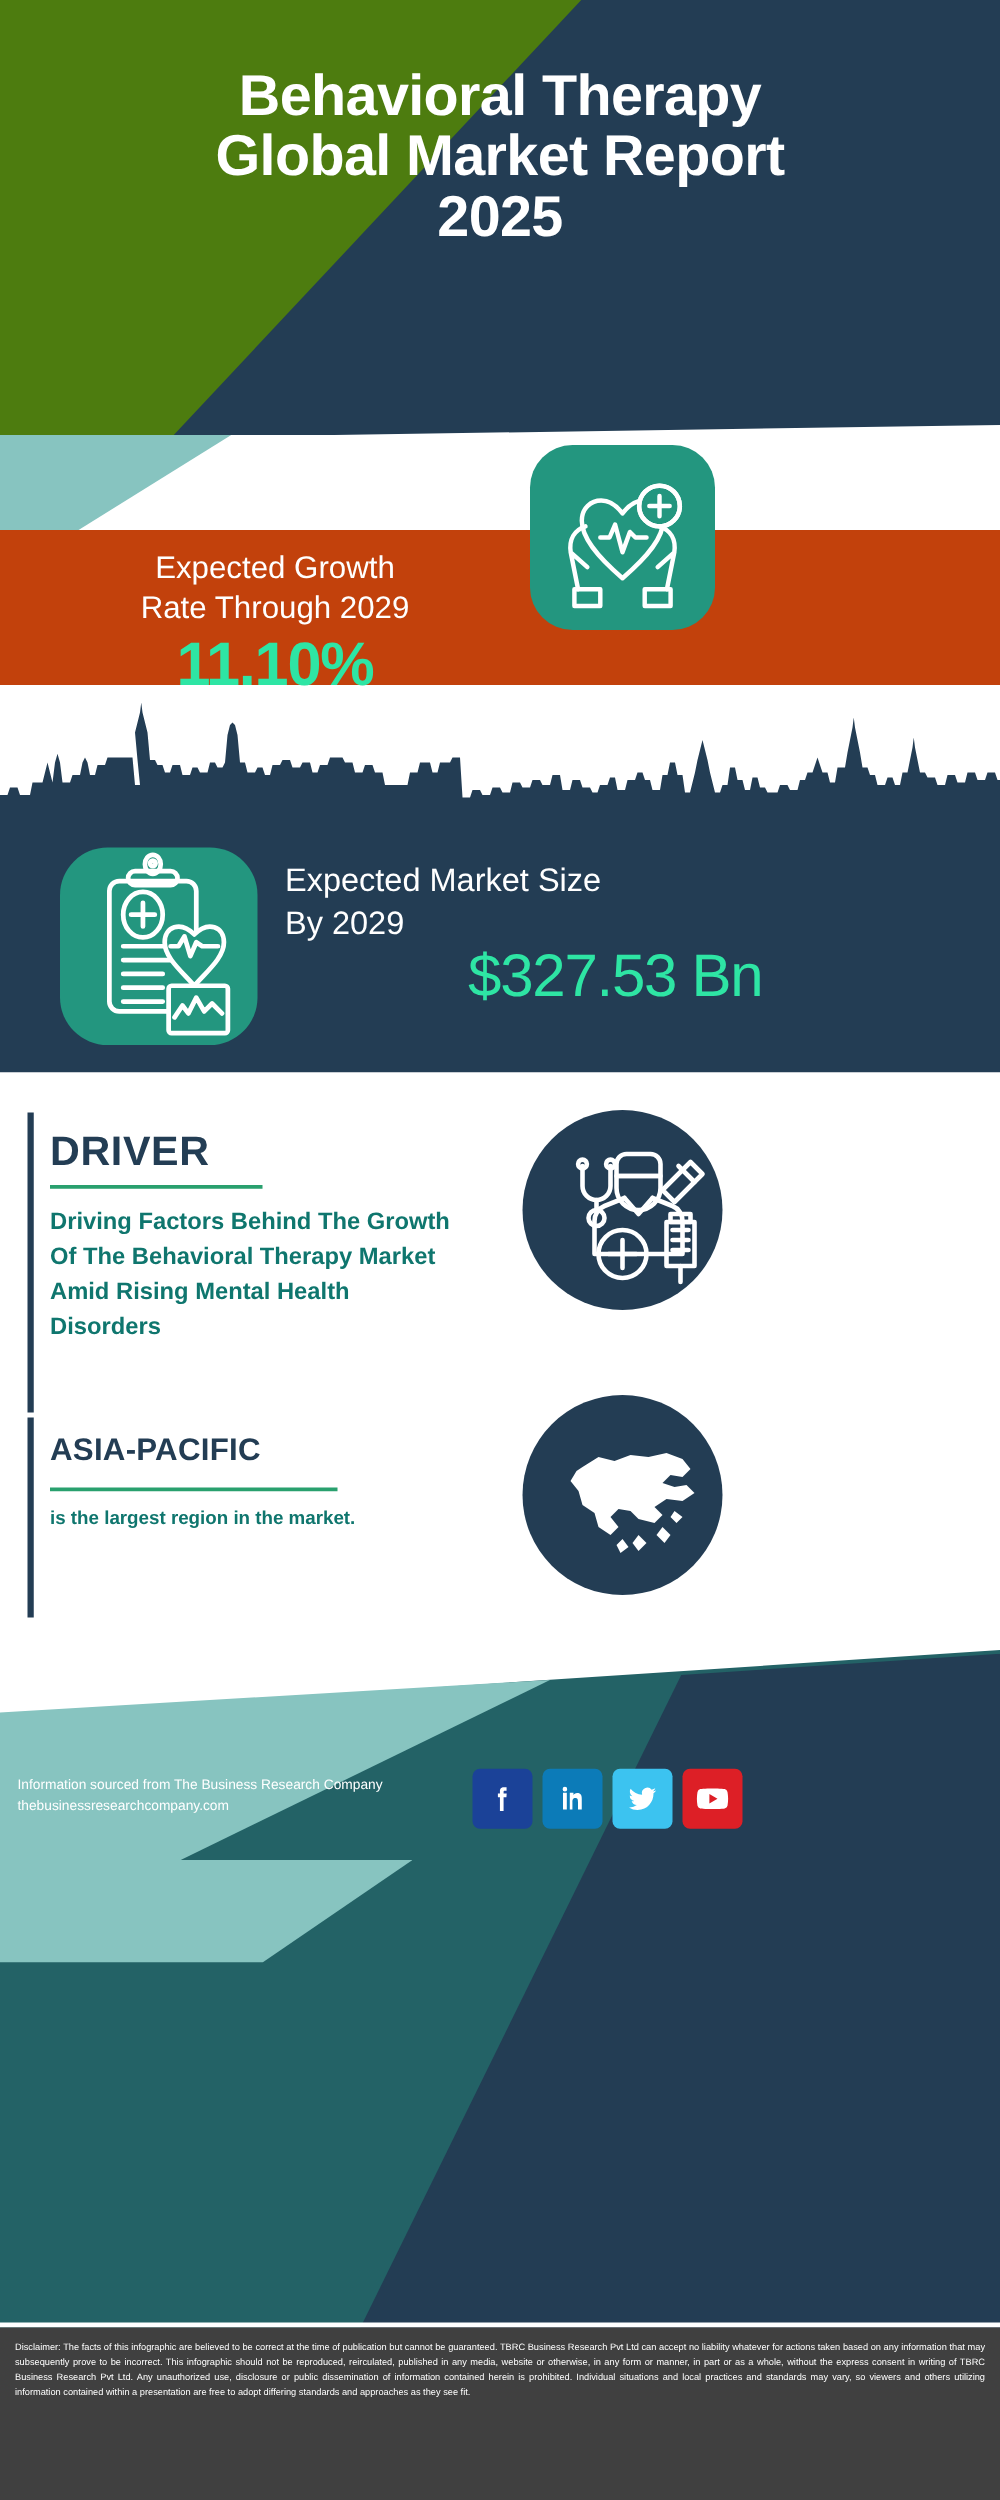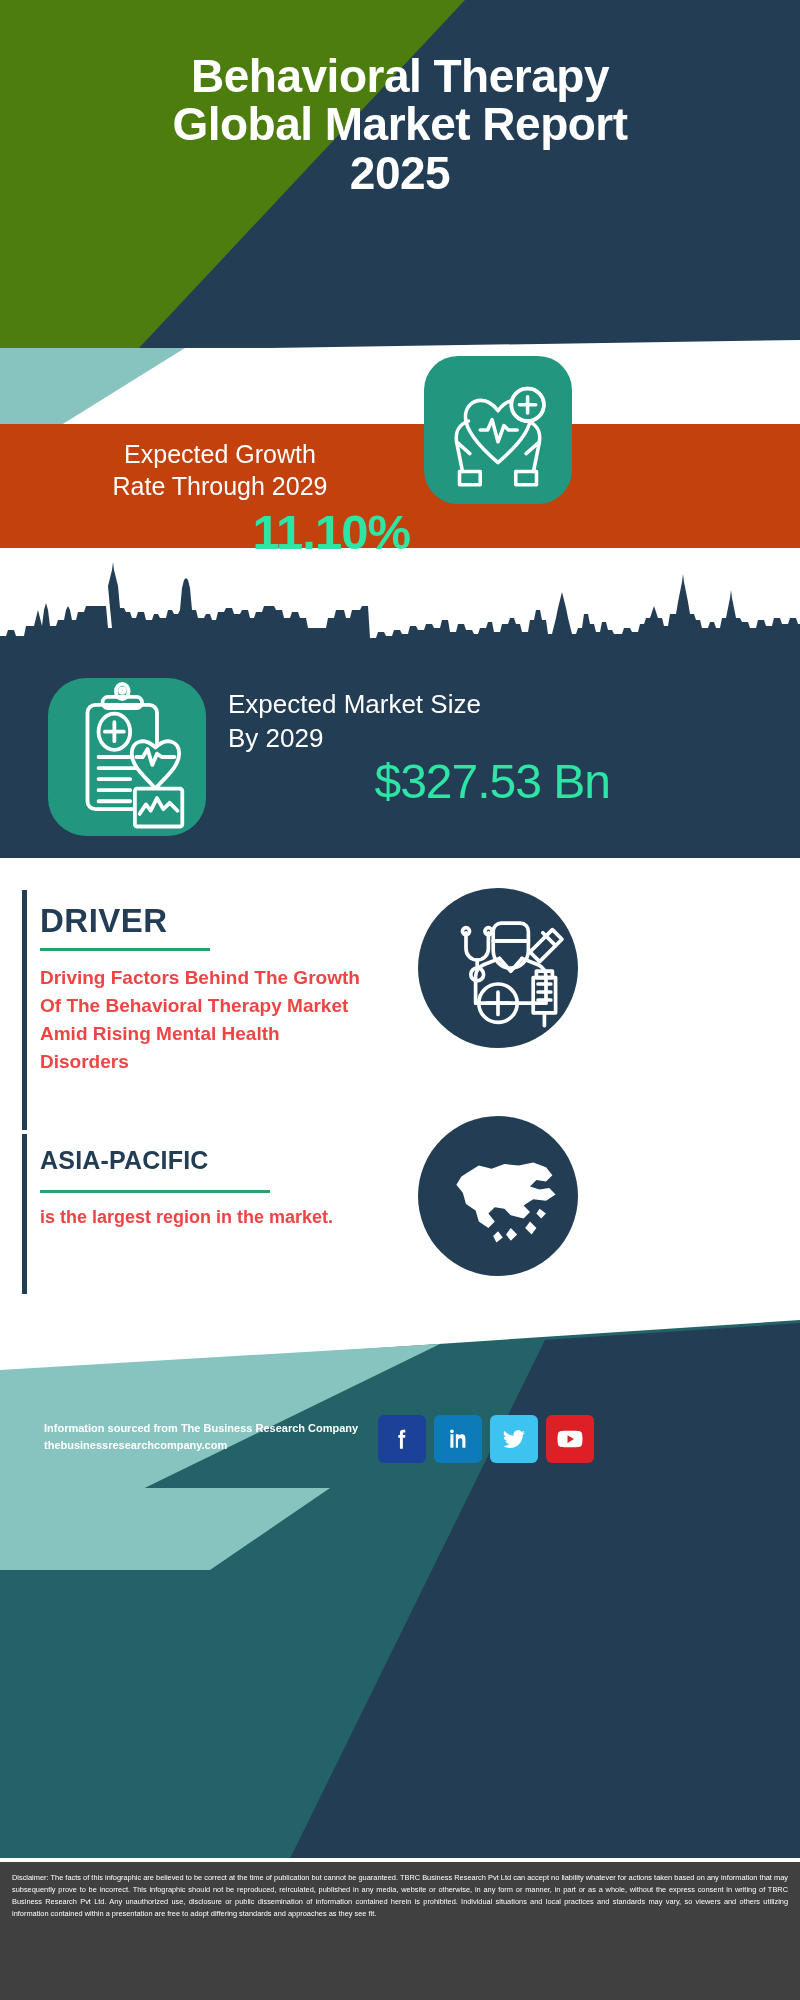--- a/index.html
+++ b/index.html
@@ -46,21 +46,21 @@
     position:absolute; left:0; top:424px; width:800px; height:124px;
     background:#c2410c;
   }
   .growth-label {
     position:absolute; left:30px; top:14px; width:380px;
     text-align:center; color:#ffffff;
     font-size:25px; line-height:1.28; font-weight:normal;
   }
   .growth-value {
     position:absolute; left:30px; top:84px; width:380px;
-    text-align:right; color:#2ee5a4;
+    text-align:center; color:#2ee5a4;
     font-size:49px; font-weight:bold; line-height:1;
     letter-spacing:-1px;
   }
   .icon-tile {
     position:absolute; width:148px; height:148px;
     background:#23967f; border-radius:34px;
   }
   .icon-tile.growth-tile { left:424px; top:-68px; }
 
   
@@ -95,21 +95,21 @@
   .vbar {
     position:absolute; width:5px; background:#233d54;
   }
   .blk-title {
     position:absolute; color:#233d54; font-weight:bold;
   }
   .blk-rule {
     position:absolute; height:3px; background:#29a06e;
   }
   .blk-body {
-    position:absolute; color:#ef4444;
+    position:absolute; color:#0f766e;
   }
   .circ {
     position:absolute; border-radius:50%; background:#233d54;
   }
 
   
   .footer-zone {
     position:absolute; left:0; top:1320px; width:800px; height:620px;
     overflow:hidden;
   }
@@ -127,22 +127,22 @@
     position:absolute; left:0; top:0; width:800px; height:620px;
     background:#87c4c0;
     clip-path:polygon(0 50px, 440px 24px, 120px 180px, 0 180px);
   }
   .f-lightteal2 {
     position:absolute; left:0; top:0; width:330px; height:620px;
     background:#87c4c0;
     clip-path:polygon(0 168px, 330px 168px, 210px 250px, 0 250px);
   }
   .f-source {
-    position:absolute; left:44px; top:100px; width:360px;
-    color:#ffffff; font-size:11px; line-height:1.55;font-weight:bold;
+    position:absolute; left:14px; top:100px; width:360px;
+    color:#ffffff; font-size:11px; line-height:1.55;
   }
   .f-site { display:block; }
   .social-row {
     position:absolute; left:378px; top:95px; width:258px; height:48px;
     display:flex; gap:8px;
   }
   .soc {
     width:48px; height:48px; border-radius:6px;
     display:flex; align-items:center; justify-content:center;
     color:#ffffff; font-weight:bold;
@@ -259,21 +259,21 @@
         <path d="M74 52 h10 v4 h-10 z"></path>
         <path d="M75 60 h8 M75 65 h8 M75 70 h8"></path>
         <path d="M79 78 v8"></path>
       </g>
     </svg>
   </div>
 
   <div class="vbar" style="left:22px; top:276px; height:160px;"></div>
   <div class="blk-title" style="left:40px; top:288px; font-size:25px; letter-spacing:0.2px;">ASIA-PACIFIC</div>
   <div class="blk-rule" style="left:40px; top:332px; width:230px;"></div>
-  <div class="blk-body" style="left:40px; top:346px; width:310px; font-size:18px; font-weight:bold; line-height:1.5;">is the largest region in the market.</div>
+  <div class="blk-body" style="left:40px; top:346px; width:310px; font-size:15px; font-weight:bold; line-height:1.5;">is the largest region in the market.</div>
 
   <div class="circ" style="left:418px; top:258px; width:160px; height:160px;">
     <svg viewBox="0 0 100 100" width="160" height="160" aria-hidden="true">
       <path fill="#ffffff" d="M30 36 L38 31 L46 33 L54 30 L63 31 L72 29 L80 32 L84 37 L80 41 L74 40 L70 44 L76 46 L82 45 L86 49 L80 53 L72 52 L66 56 L70 60 L66 64 L58 62 L54 58 L48 57 L44 61 L48 66 L44 70 L38 66 L36 59 L30 55 L28 48 L24 43 L27 38 Z M70 66 L74 70 L71 74 L67 70 Z M58 70 L62 74 L58 78 L55 74 Z M76 58 L80 61 L77 64 L74 61 Z M50 72 L53 76 L49 79 L47 75 Z"></path>
     </svg>
   </div>
 </div>
 
 <div class="footer-zone">
   <div class="f-teal-dark"></div>

